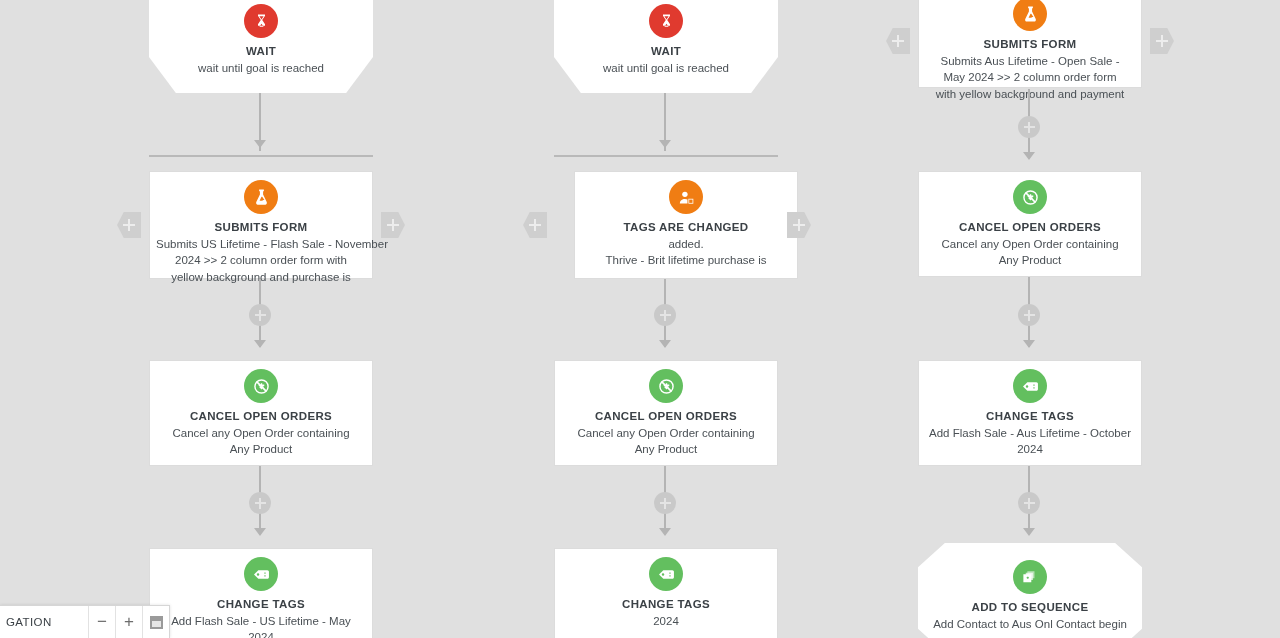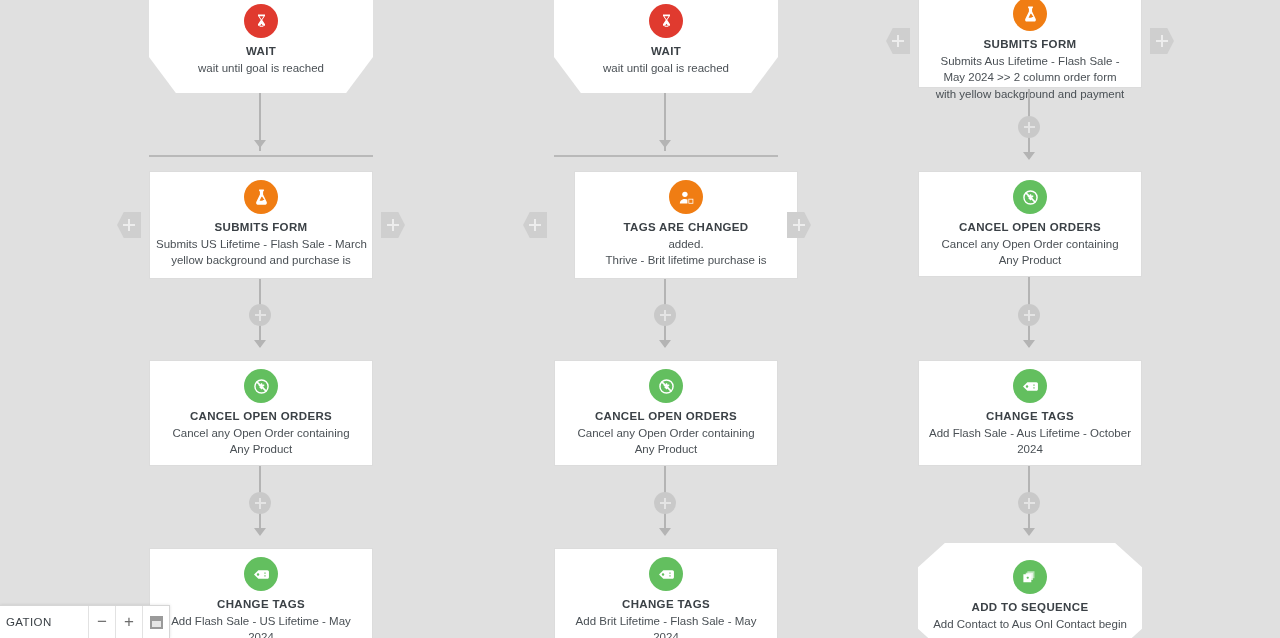--- a/index.html
+++ b/index.html
@@ -117,21 +117,22 @@
   <div class="arrow-head" style="left:254px; top:140px;"></div>
   <div class="hdivider" style="left:149px; top:155px; width:224px;"></div>
 
   <div class="card" style="left:149px; top:171px; height:108px;">
     <div class="card-icon ic-orange">
       <svg width="19" height="19" viewBox="0 0 24 24" fill="#fff">
           <path d="M9 2h6v2h-1v4.2l4.6 9.4c.7 1.4-.3 3.4-1.9 3.4H7.3c-1.6 0-2.6-2-1.9-3.4L10 8.2V4H9V2zm3 9-2.4 5c1.3.5 2.6.1 3.8-.3.9-.3 1.6-.5 2.3-.4L12.9 11H12z"></path>
         </svg>
     </div>
     <div class="card-title">SUBMITS FORM</div>
-    <div class="card-desc">Submits US Lifetime - Flash Sale - March</div>
+    <div class="card-desc">Submits US Lifetime - Flash Sale - November</div>
+    <div class="card-desc">2024 &gt;&gt; 2 column order form with</div>
     <div class="card-desc">yellow background and purchase is</div>
   </div>
   <div class="side-add left" style="left:117px; top:212px;"></div>
   <div class="side-add right" style="left:381px; top:212px;"></div>
 
   <div class="connector" style="left:259px; top:279px; height:68px;"></div>
   <div class="plus-circle" style="left:249px; top:304px;"></div>
   <div class="arrow-head" style="left:254px; top:340px;"></div>
 
   <div class="card" style="left:149px; top:360px; height:106px;">
@@ -216,32 +217,31 @@
 
   <div class="card" style="left:554px; top:548px; height:104px;">
     <div class="card-icon ic-green">
       <svg width="19" height="19" viewBox="0 0 24 24" fill="#fff">
           <path d="M2.5 12 8 6.6h11.4c1.1 0 2 .9 2 2v6.8c0 1.1-.9 2-2 2H8L2.5 12z"></path>
           <circle cx="7.6" cy="12" r="1.5" fill="#63bf5f"></circle>
           <path d="M15.6 9.6h1.6v1.6h-1.6zM15.6 12.8h1.6v1.6h-1.6z" fill="#63bf5f"></path>
         </svg>
     </div>
     <div class="card-title">CHANGE TAGS</div>
-    <div class="card-desc">Add Brit Lifetime - Flash Sale - May</div>
     <div class="card-desc">2024</div>
   </div>
 
   <div class="card overflow-card" style="left:918px; top:-38px; height:126px; padding-top:34px;">
     <div class="card-icon ic-orange">
       <svg width="19" height="19" viewBox="0 0 24 24" fill="#fff">
           <path d="M9 2h6v2h-1v4.2l4.6 9.4c.7 1.4-.3 3.4-1.9 3.4H7.3c-1.6 0-2.6-2-1.9-3.4L10 8.2V4H9V2zm3 9-2.4 5c1.3.5 2.6.1 3.8-.3.9-.3 1.6-.5 2.3-.4L12.9 11H12z"></path>
         </svg>
     </div>
     <div class="card-title">SUBMITS FORM</div>
-    <div class="card-desc">Submits Aus Lifetime - Flash Sale -</div>
+    <div class="card-desc">Submits Aus Lifetime - Open Sale -</div>
     <div class="card-desc">May 2024 &gt;&gt; 2 column order form</div>
     <div class="card-desc">with yellow background and payment</div>
   </div>
   <div class="side-add left" style="left:886px; top:28px;"></div>
   <div class="side-add right" style="left:1150px; top:28px;"></div>
 
   <div class="connector" style="left:1028px; top:89px; height:68px;"></div>
   <div class="plus-circle" style="left:1018px; top:116px;"></div>
   <div class="arrow-head" style="left:1023px; top:152px;"></div>
 

